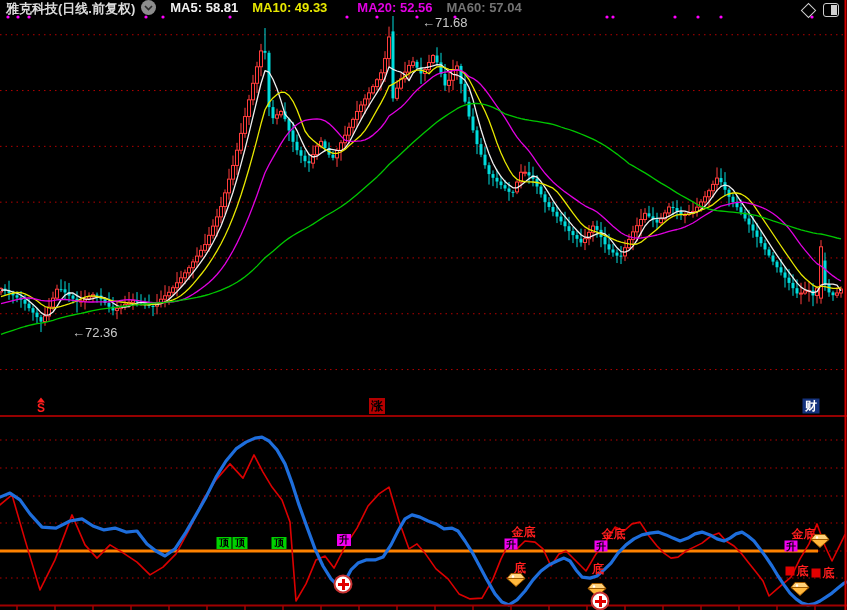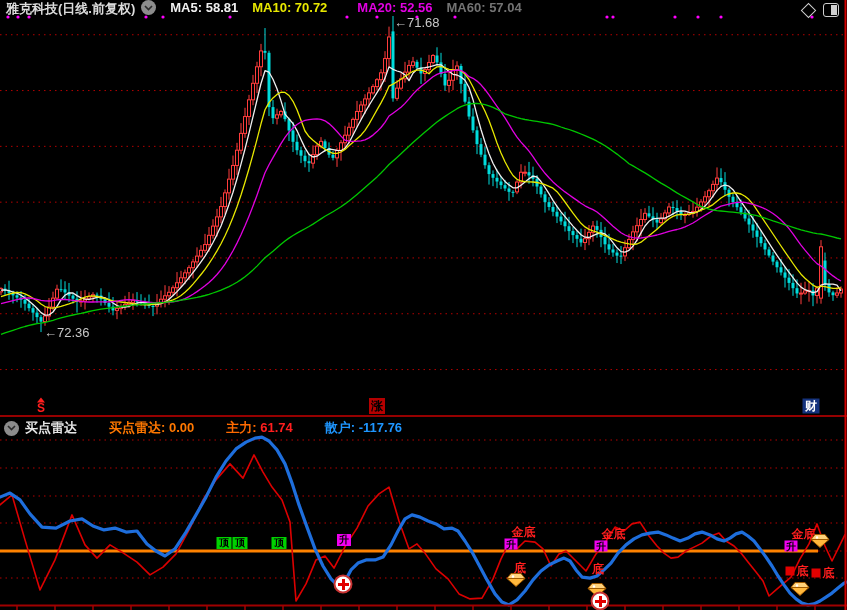--- a/index.html
+++ b/index.html
@@ -15,21 +15,21 @@
   .diamond{width:9px;height:9px;border:1.5px solid #cfcfcf;transform:rotate(45deg);}
   .panel-ic{width:14px;height:12px;border:1.5px solid #cfcfcf;border-radius:3px;position:relative;}
   .panel-ic::after{content:"";position:absolute;right:1px;top:1px;bottom:1px;width:6px;background:#cfcfcf;}
   
   #ind-header{position:absolute;left:0;top:419px;width:847px;height:18px;display:flex;align-items:center;gap:6px;padding-left:4px;box-sizing:border-box;}
   #ind-name{color:#e6e6e6;font-size:13px;font-weight:bold;}
   .fld{font-size:13px;font-weight:bold;margin-left:26px;white-space:nowrap;}
   
   #chart-svg{position:absolute;left:0;top:0;}
   
-  .ann{position:absolute;color:#c8c8c8;font-size:13px;white-space:nowrap;}
+  .ann{position:absolute;color:#c8c8c8;font-size:13px;white-space:nowrap;padding-left:28px;}
   .mk{position:absolute;transform:translate(-50%,-50%);display:flex;align-items:center;justify-content:center;}
   .badge-green{width:15px;height:12px;background:#00d200;color:#000;font-size:10px;font-weight:bold;line-height:12px;text-align:center;}
   .badge-mag{width:14px;height:12px;background:#f000f0;color:#000;font-size:10px;font-weight:bold;line-height:12px;text-align:center;}
   .red-txt{color:#ff1e1e;font-size:12px;font-weight:bold;white-space:nowrap;}
   .red-box{width:9px;height:9px;background:#e10000;}
   .cross{width:19px;height:19px;border-radius:50%;background:#fff;border:2px solid #c83232;box-sizing:border-box;position:relative;}
   .cross::before,.cross::after{content:"";position:absolute;background:#e10000;left:50%;top:50%;}
   .cross::before{width:11px;height:3px;transform:translate(-50%,-50%);}
   .cross::after{width:3px;height:11px;transform:translate(-50%,-50%);}
   .s-marker{flex-direction:column;color:#ff1e1e;font-weight:bold;}
@@ -530,41 +530,30 @@
     </svg>
 
   <div id="titlebar">
     <span id="title">雅克科技(日线.前复权)</span>
     <span class="circ-btn">
       <svg width="9" height="6" viewBox="0 0 9 6">
           <path d="M1 1 L4.5 4.5 L8 1" stroke="#2a2a2a" stroke-width="1.6" fill="none"></path>
         </svg>
     </span>
     <span class="ma-item" style="color: rgb(240, 240, 240);">MA5: 58.81</span>
-    <span class="ma-item" style="color: rgb(232, 232, 0);">MA10: 70.72</span>
+    <span class="ma-item" style="color: rgb(232, 232, 0);">MA10: 49.33</span>
     <span class="ma-item" style="color: rgb(225, 0, 225); margin-left: 24px;">MA20: 52.56</span>
     <span class="ma-item" style="color: #737373;">MA60: 57.04</span>
   </div>
 
   <div id="win-icons">
     <span class="diamond"></span>
     <span class="panel-ic"></span>
   </div>
 
-  <div id="ind-header">
-    <span class="circ-btn">
-      <svg width="9" height="6" viewBox="0 0 9 6">
-          <path d="M1 1 L4.5 4.5 L8 1" stroke="#2a2a2a" stroke-width="1.6" fill="none"></path>
-        </svg>
-    </span>
-    <span id="ind-name">买点雷达</span>
-    <span class="fld"><span class="fl" style="color: rgb(255, 120, 0);">买点雷达:</span><span class="fv" style="color: rgb(255, 120, 0);"> 0.00</span></span>
-    <span class="fld"><span class="fl" style="color: rgb(255, 106, 0);">主力:</span><span class="fv" style="color: rgb(255, 30, 30);"> 61.74</span></span>
-    <span class="fld"><span class="fl" style="color: rgb(30, 150, 255);">散户:</span><span class="fv" style="color: rgb(30, 150, 255);"> -117.76</span></span>
-  </div>
 
   <div id="overlay">
       <div class="ann" style="left: 394px; top: 15px;">←71.68</div>
       <div class="ann" style="left: 44px; top: 325px;">←72.36</div>
       <div class="mk s-marker" style="left: 41px; top: 405px;">
         <span class="tri"></span>
         <span class="s">S</span>
       </div>
       <div class="mk badge-zhang" style="left: 377px; top: 406px;">涨</div>
       <div class="mk badge-cai" style="left: 811px; top: 406px;">财</div>

